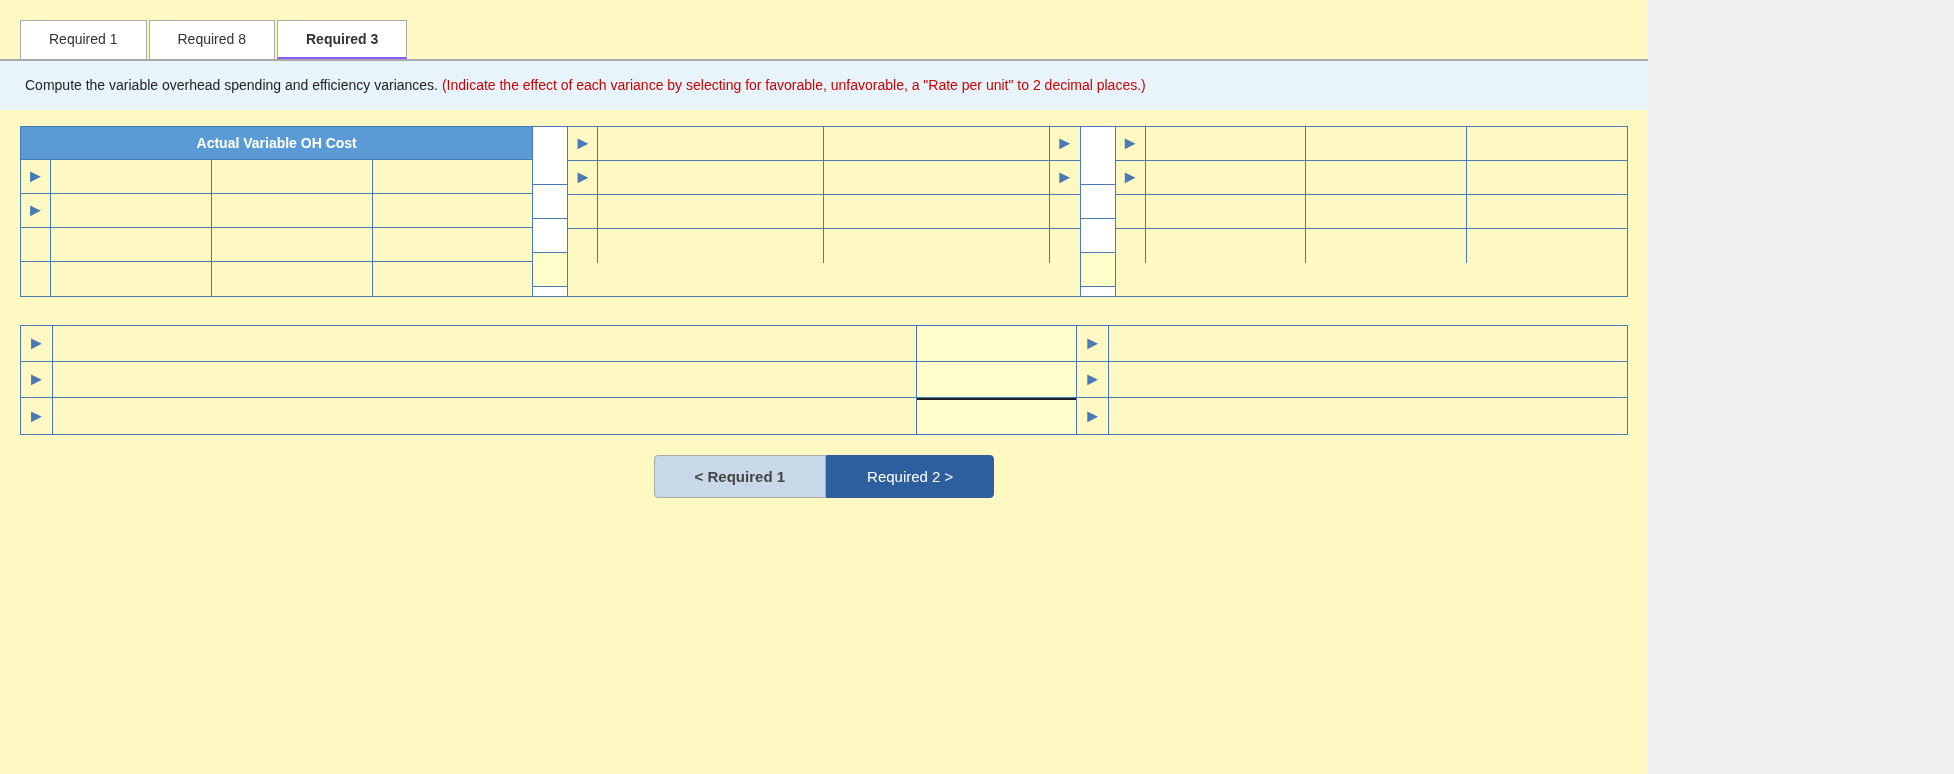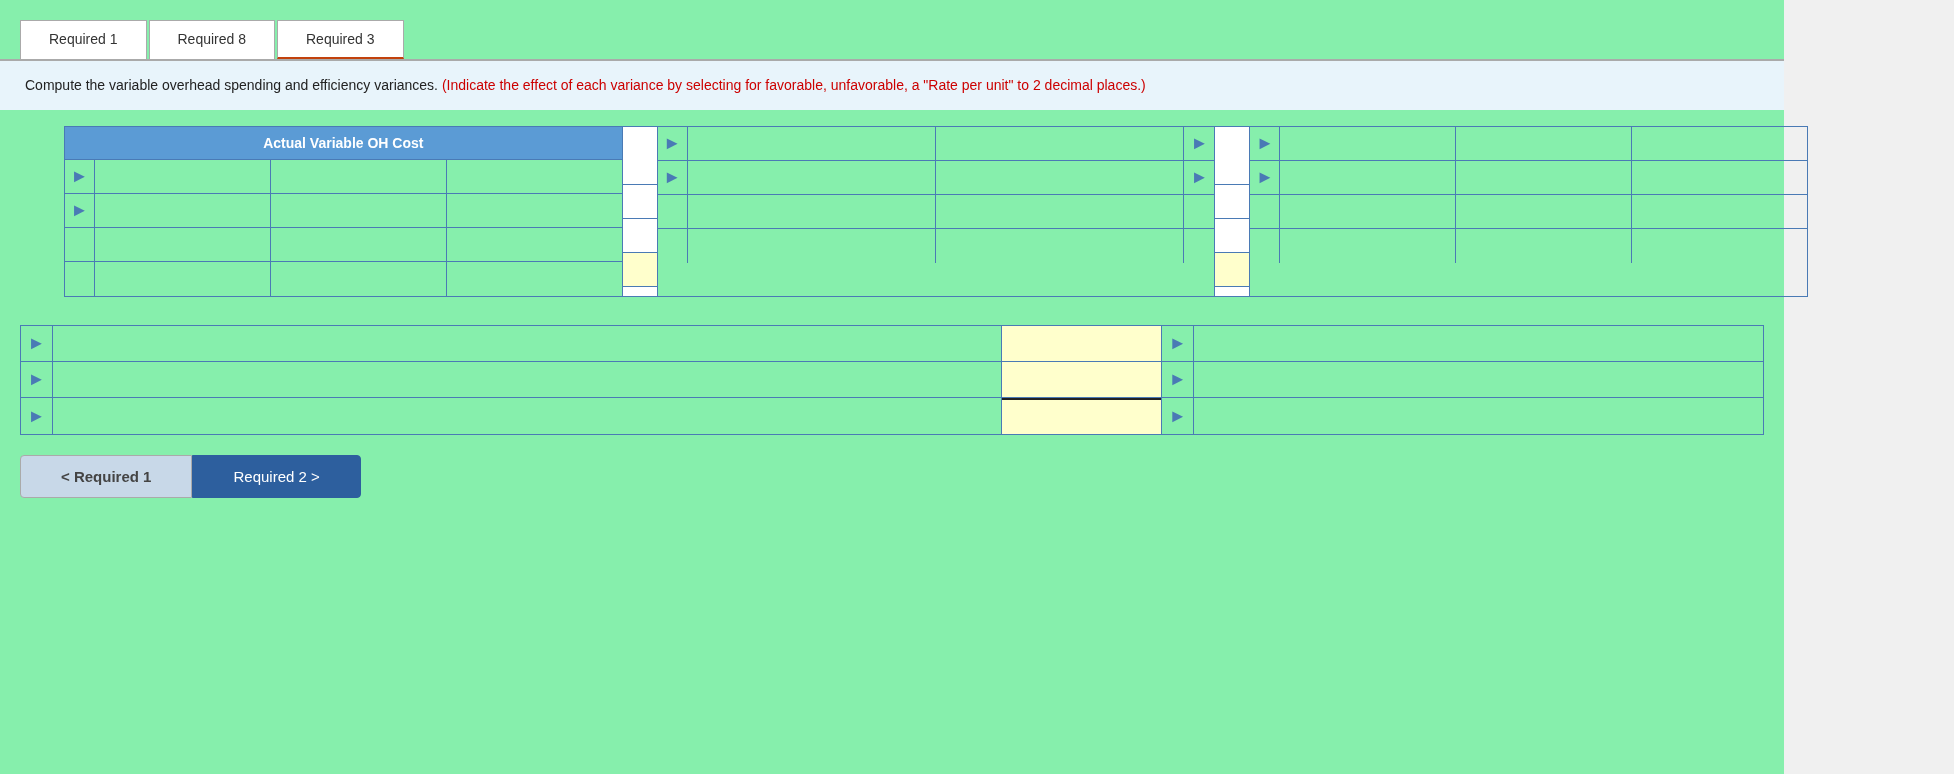--- a/index.html
+++ b/index.html
@@ -2,22 +2,22 @@
 <html><head>
   <meta charset="utf-8">
   <style>
     * { box-sizing: border-box; margin: 0; padding: 0; }
     body {
       font-family: Arial, sans-serif;
       font-size: 14px;
       background: #f0f0f0;
     }
     .page-wrapper {
-      background: #86efac;
-      width: 1784px;
+      background: #fef9c3;
+      width: 1648px;
       min-height: 774px;
       position: relative;
     }
     
     .tabs-container {
       display: flex;
       padding: 20px 20px 0 20px;
       border-bottom: 2px solid #aaa;
     }
     .tab {
@@ -25,22 +25,22 @@
       border: 1px solid #aaa;
       border-bottom: none;
       background: #fff;
       cursor: pointer;
       font-size: 14px;
       color: #333;
       margin-right: 2px;
     }
     .tab.active {
       background: #fff;
-      border-bottom: 2px solid #c2410c;
-      font-weight: normal;
+      border-bottom: 2px solid #8b5cf6;
+      font-weight: bold;
       z-index: 1;
     }
     
     .instruction {
       background: #e8f4fb;
       padding: 14px 25px;
       font-size: 14px;
       color: #222;
       line-height: 1.5;
       margin: 0;
@@ -48,21 +48,21 @@
     .instruction .red-text {
       color: #cc0000;
     }
     
     .content-area {
       padding: 16px 20px;
     }
     
     .nav-buttons {
       display: flex;
-      justify-content: flex-start;
+      justify-content: center;
       gap: 0;
       padding: 10px 0 20px 0;
     }
     .btn-prev {
       background: #c8d8e8;
       color: #444;
       border: 1px solid #aaa;
       padding: 12px 40px;
       font-size: 15px;
       font-weight: bold;
@@ -78,21 +78,20 @@
       font-weight: normal;
       cursor: pointer;
       border-radius: 0 4px 4px 0;
     }
     
     .three-panel {
       display: flex;
       width: 100%;
       border: 1px solid #4a7ab5;
       margin-bottom: 8px;
-      margin-left: 44px;
     }
     .panel {
       flex: 1;
       display: flex;
       flex-direction: column;
     }
     .panel-header {
       background: #5b9bd5;
       color: #fff;
       font-weight: bold;

